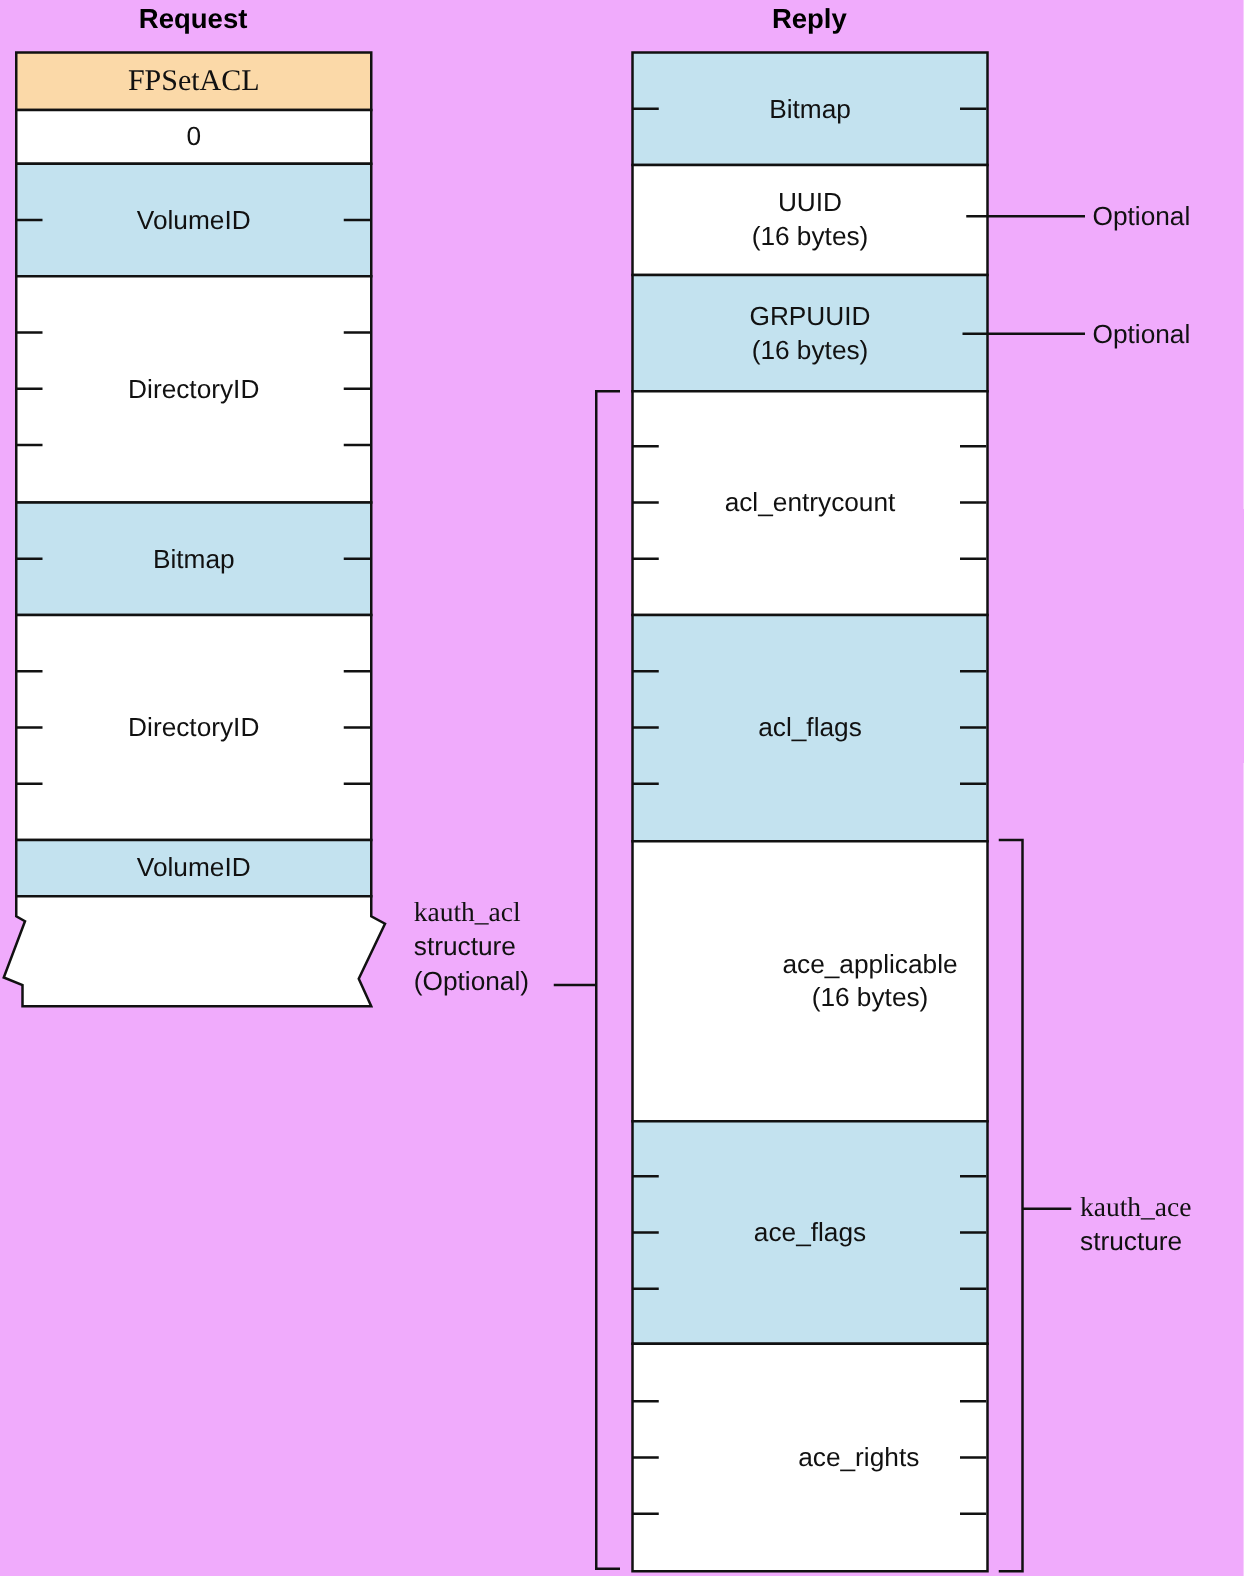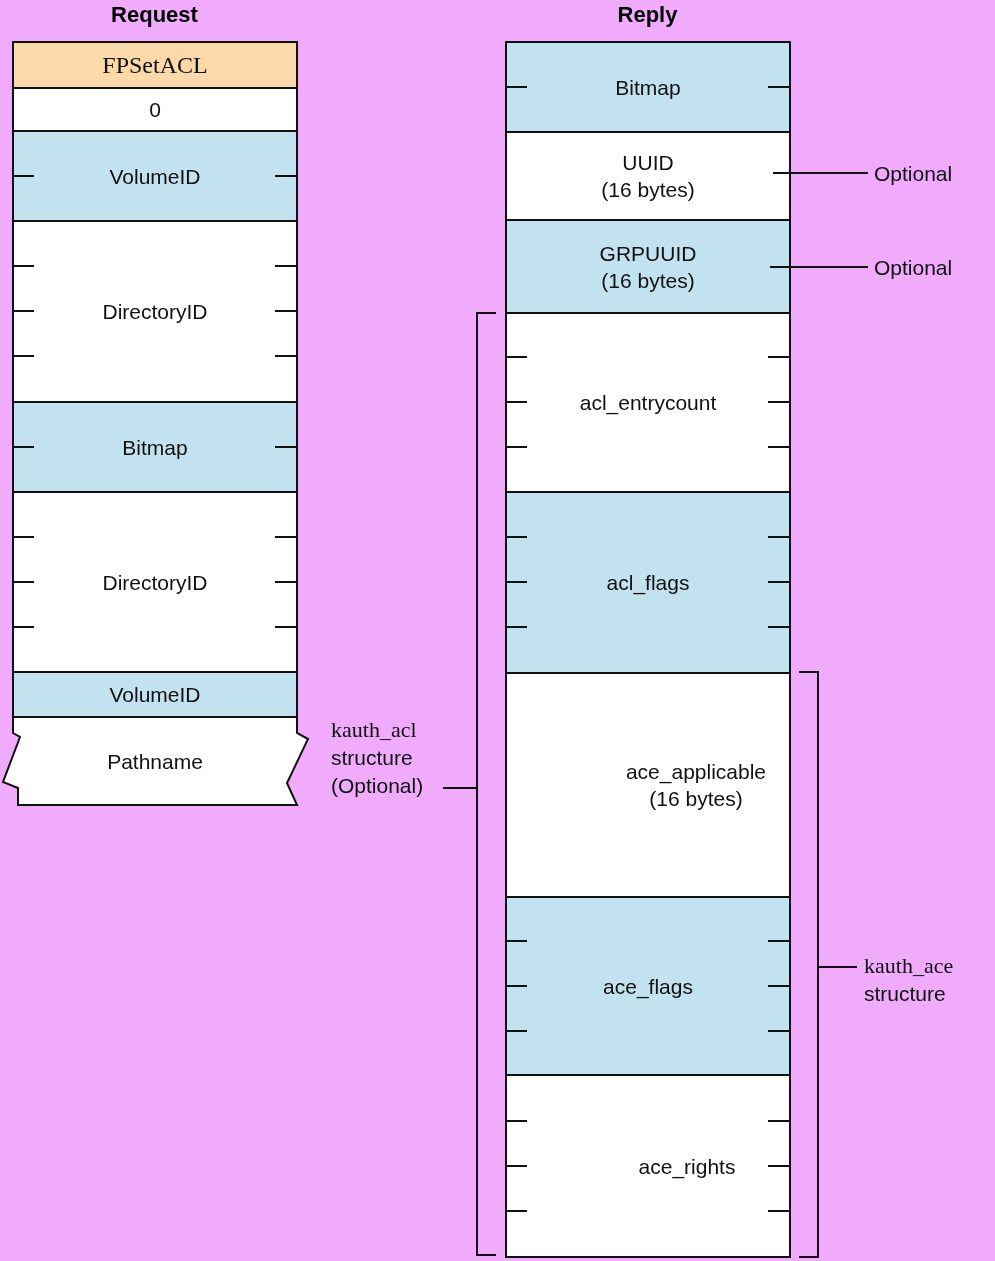--- a/index.html
+++ b/index.html
@@ -110,21 +110,20 @@
   <div class="col-title" style="left:62px; top:2px; width:185px;">Request</div>
   <div class="col-title" style="left:555px; top:2px; width:185px;">Reply</div>
 
   <div class="flabel mono" style="left:13px; top:42px; width:284px; height:46px; font-size:24px;">FPSetACL</div>
   <div class="flabel" style="left:13px; top:88px; width:284px; height:43px;">0</div>
   <div class="flabel" style="left:13px; top:131px; width:284px; height:90px;">VolumeID</div>
   <div class="flabel" style="left:13px; top:221px; width:284px; height:181px;">DirectoryID</div>
   <div class="flabel" style="left:13px; top:402px; width:284px; height:90px;">Bitmap</div>
   <div class="flabel" style="left:13px; top:492px; width:284px; height:180px;">DirectoryID</div>
   <div class="flabel" style="left:13px; top:672px; width:284px; height:45px;">VolumeID</div>
-  <div class="flabel" style="left:13px; top:717px; width:284px; height:88px;">Pathname</div>
 
   <div class="flabel" style="left:506px; top:42px; width:284px; height:90px;">Bitmap</div>
   <div class="flabel" style="left:506px; top:132px; width:284px; height:88px;">
     <span>UUID</span>
     <span>(16 bytes)</span>
   </div>
   <div class="flabel" style="left:506px; top:220px; width:284px; height:93px;">
     <span>GRPUUID</span>
     <span>(16 bytes)</span>
   </div>

